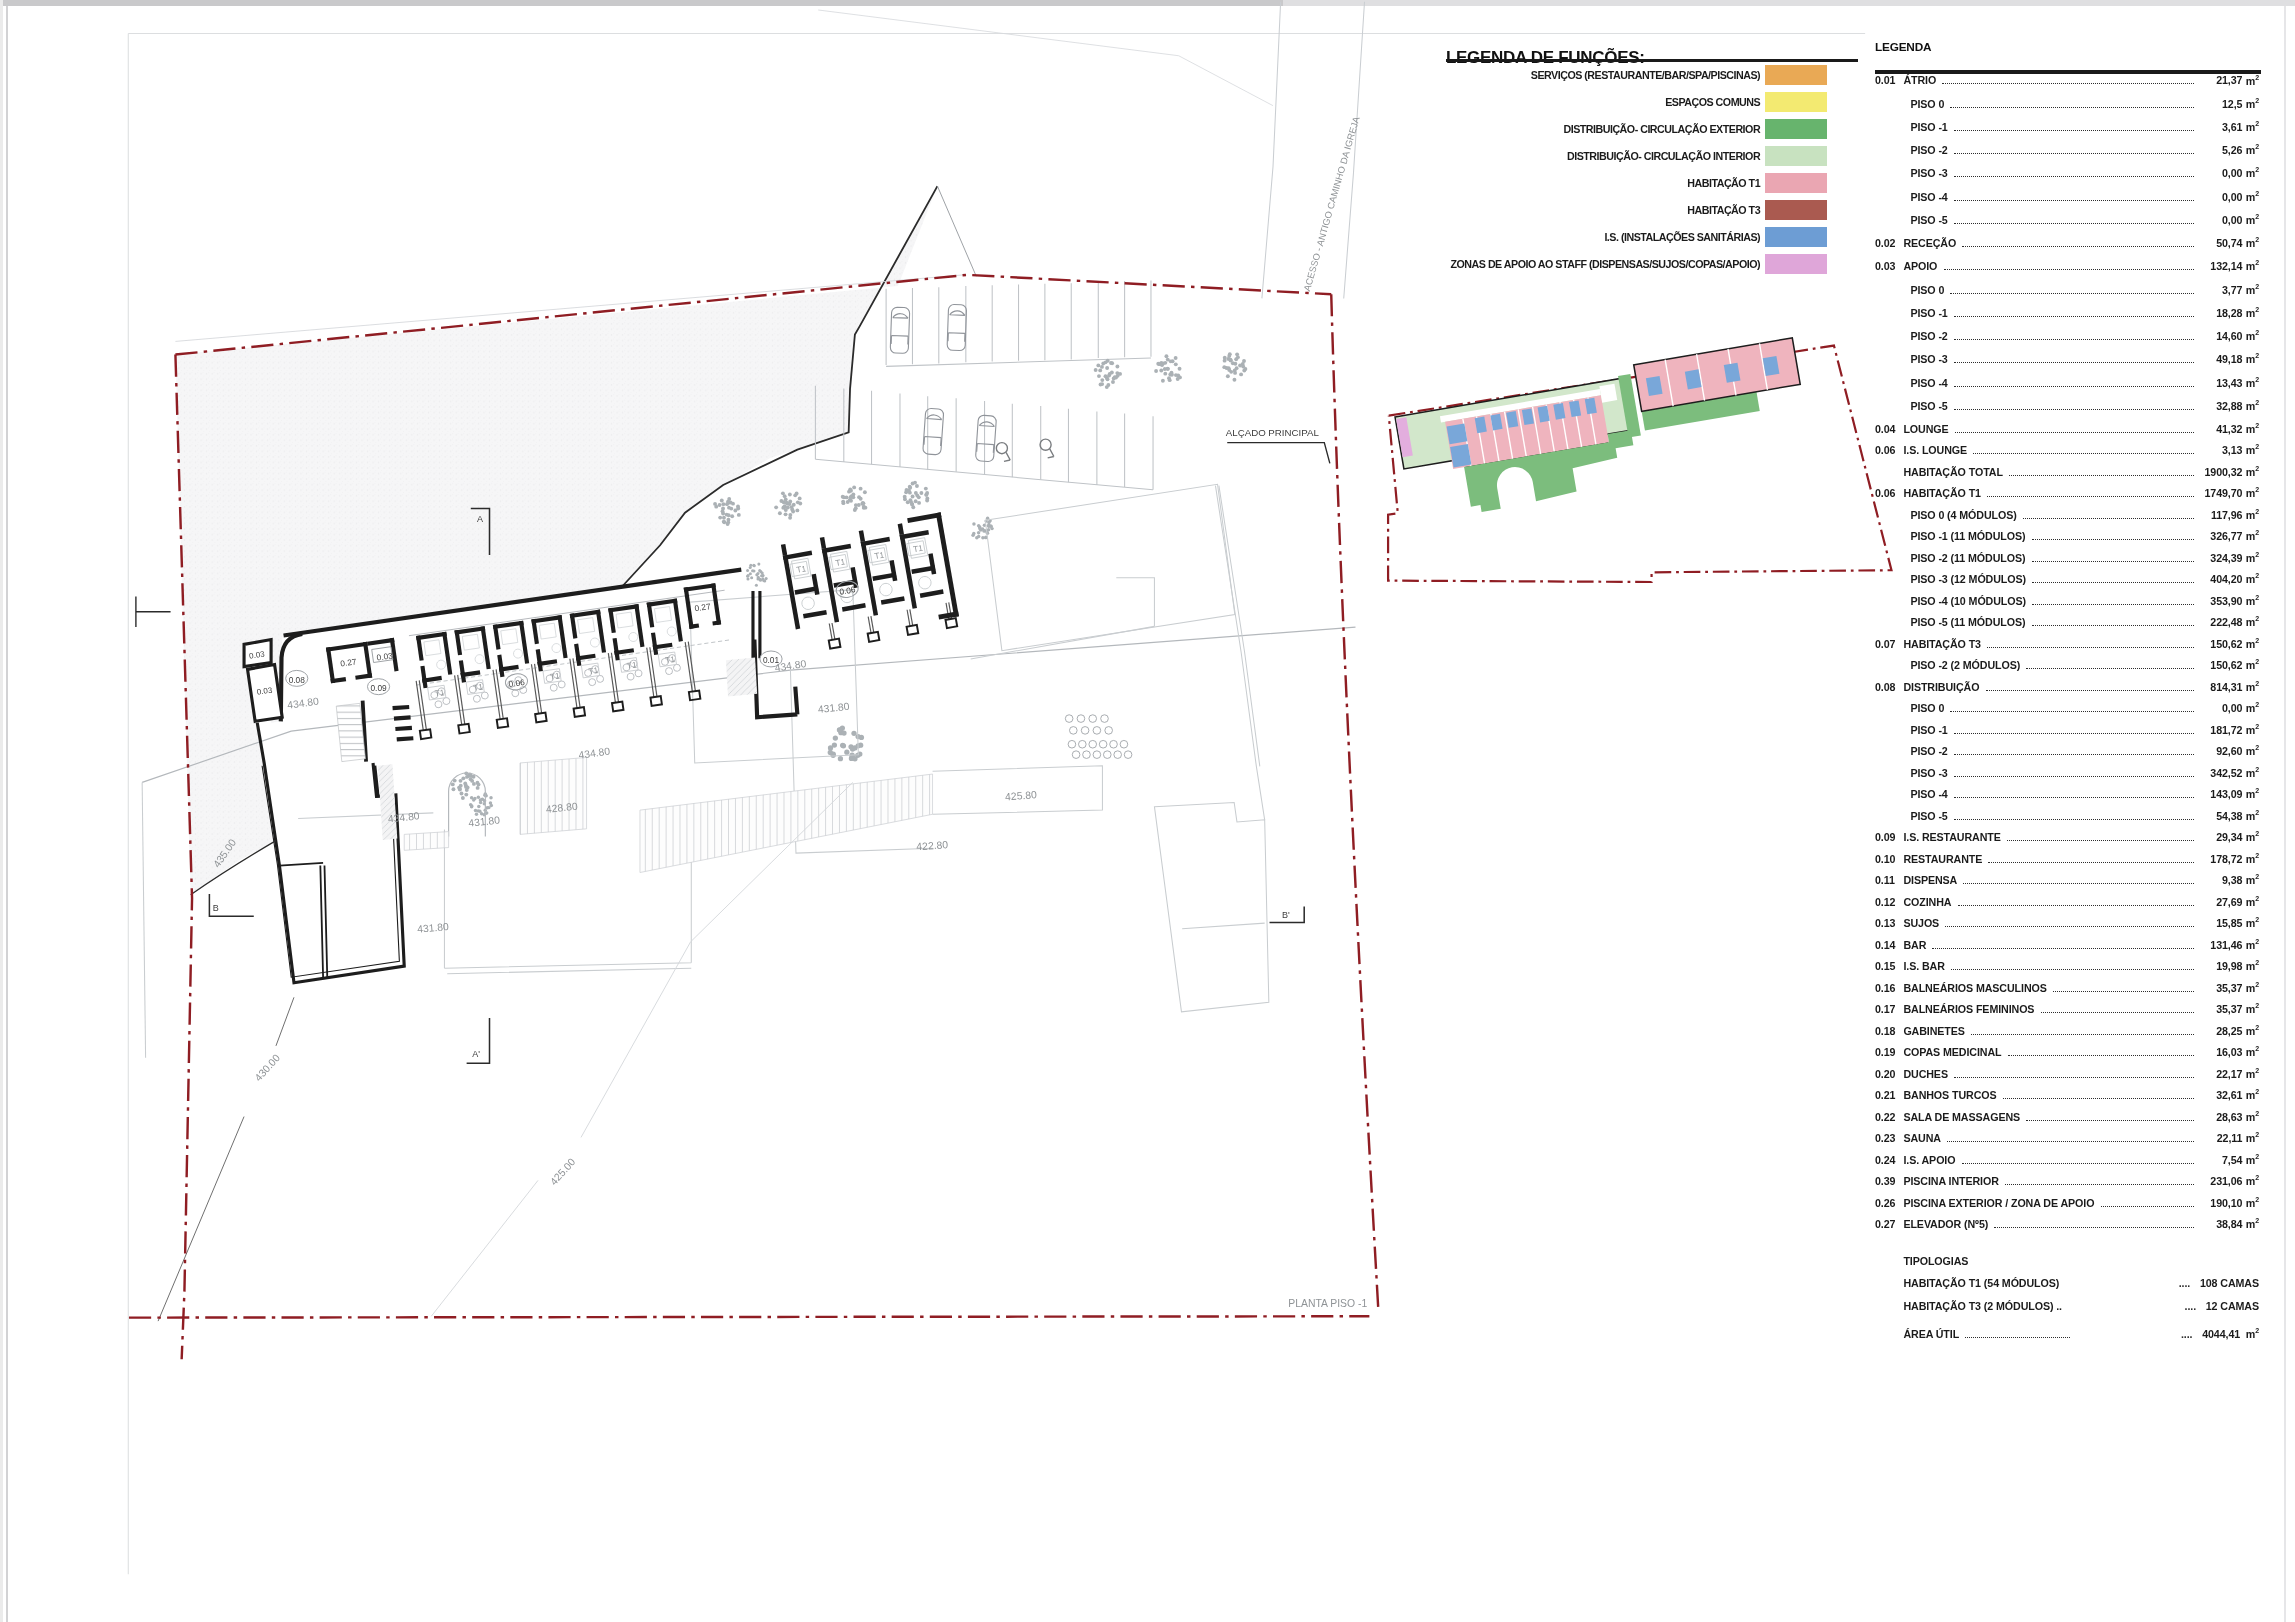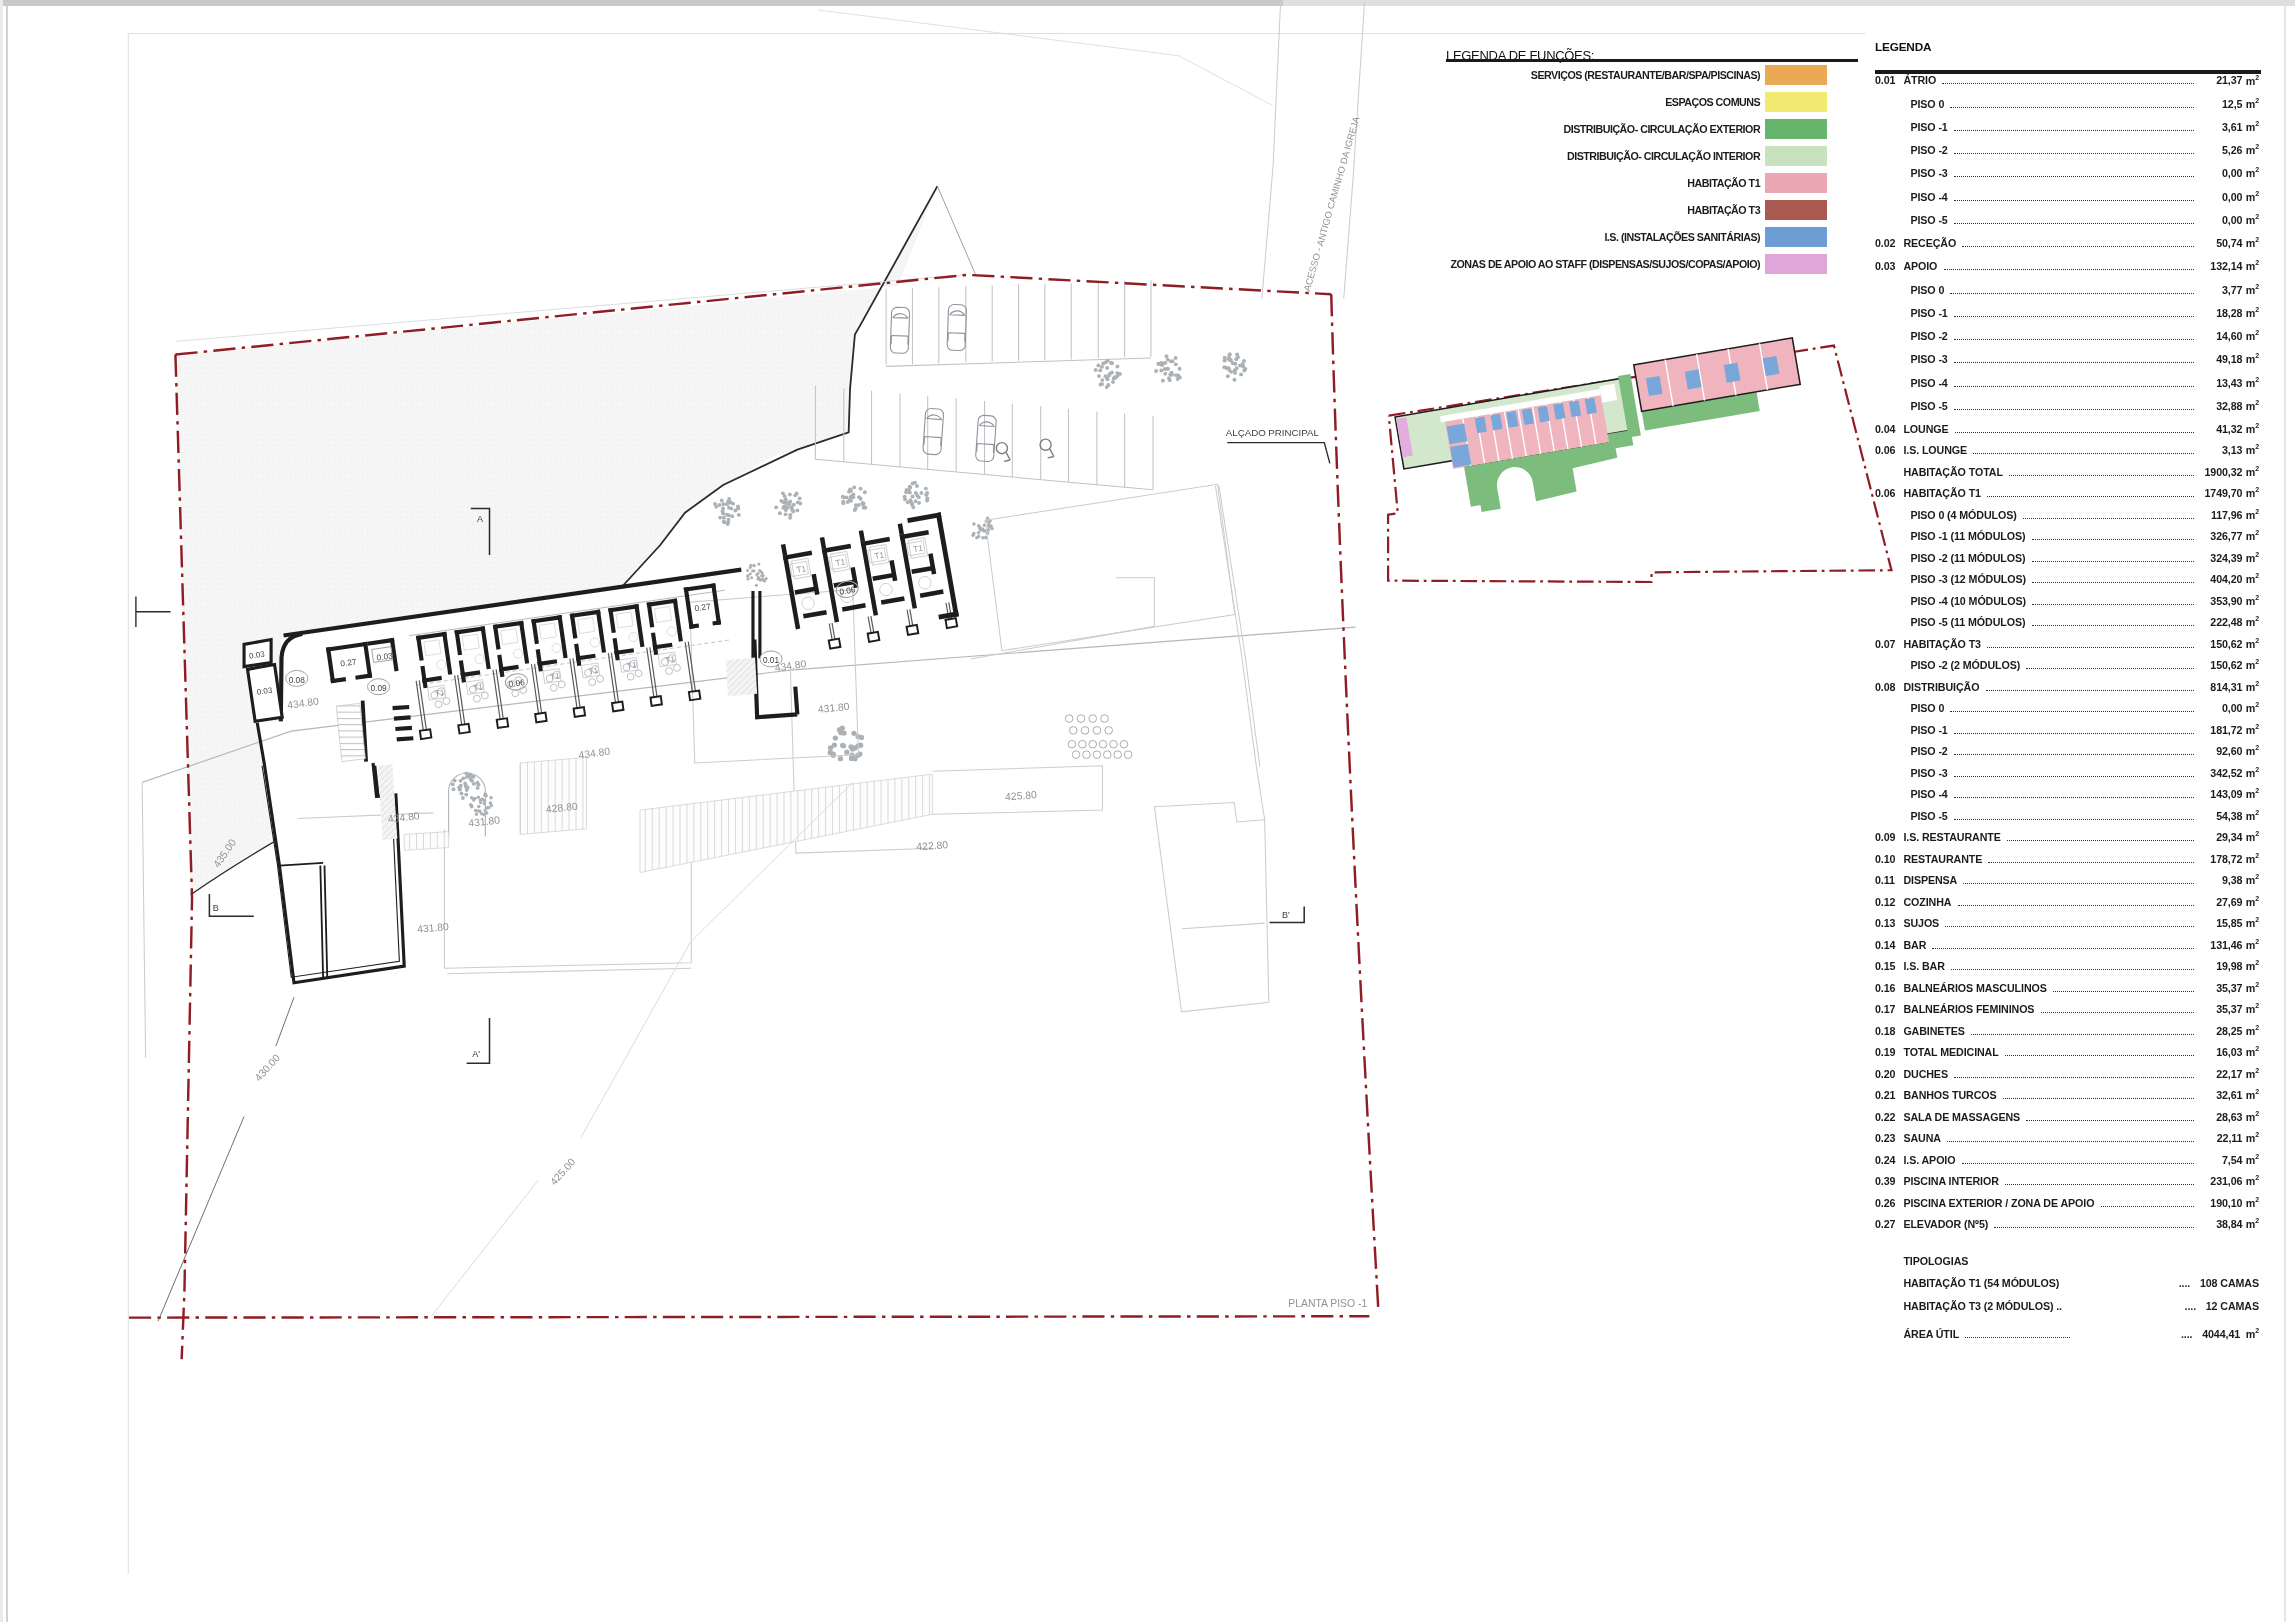--- a/index.html
+++ b/index.html
@@ -14,21 +14,21 @@
 .lnum { width:28.4px; flex:none; }
 .lname { flex:none; white-space:nowrap; }
 .ldots { flex:1; border-bottom:1.7px dotted #2d2d2d; margin:0 5.5px 2.1px 6.2px; min-width:7px; }
 .lfill { flex:1; }
 .ldots4 { flex:none; margin-right:9.7px; color:#2d2d2d; }
 .lval { flex:none; width:43px; text-align:right; }
 .lval2 { flex:none; text-align:right; }
 .lunit { flex:none; width:16.6px; text-align:right; }
 sup { font-size:7px; }
 #funcs { position:absolute; left:1446px; top:48px; width:381px; }
-#funcs .hdr { position:absolute; left:0; top:0; font-size:13px; font-weight:normal; color:#111; letter-spacing:-0.3px; }
+#funcs .hdr { position:absolute; left:0; top:0; font-size:17px; font-weight:bold; color:#111; letter-spacing:-0.3px; }
 #funcs .hline { position:absolute; left:0; top:11px; width:412px; height:2.6px; background:#1a1a1a; }
 .frow { position:absolute; left:0; width:381px; height:20px; display:flex; align-items:center; }
 .flab { flex:1; text-align:right; font-size:10.7px; letter-spacing:-0.5px; font-weight:bold; color:#1b1b1b; padding-right:4.9px; white-space:nowrap; overflow:hidden; }
 .fsw { flex:none; width:62px; height:20px; }
 </style>
 </head>
 <body>
 
 <div class="abs" style="left:0;top:0;width:1283px;height:6.2px;background:#c9c9cb"></div>
 <div class="abs" style="left:1283px;top:0;width:1013px;height:6.2px;background:#dfdfe1"></div>
@@ -1494,21 +1494,21 @@
     </div>
 <div class="lrow" style="top:981px">
       <span class="lnum">0.18</span>
       <span class="lname" style="padding-left:0px">GABINETES</span>
       <span class="ldots"></span>
       <span class="lval">28,25</span>
       <span class="lunit">m<sup>2</sup></span>
     </div>
 <div class="lrow" style="top:1002px">
       <span class="lnum">0.19</span>
-      <span class="lname" style="padding-left:0px">TOTAL MEDICINAL</span>
+      <span class="lname" style="padding-left:0px">COPAS MEDICINAL</span>
       <span class="ldots"></span>
       <span class="lval">16,03</span>
       <span class="lunit">m<sup>2</sup></span>
     </div>
 <div class="lrow" style="top:1024px">
       <span class="lnum">0.20</span>
       <span class="lname" style="padding-left:0px">DUCHES</span>
       <span class="ldots"></span>
       <span class="lval">22,17</span>
       <span class="lunit">m<sup>2</sup></span>

